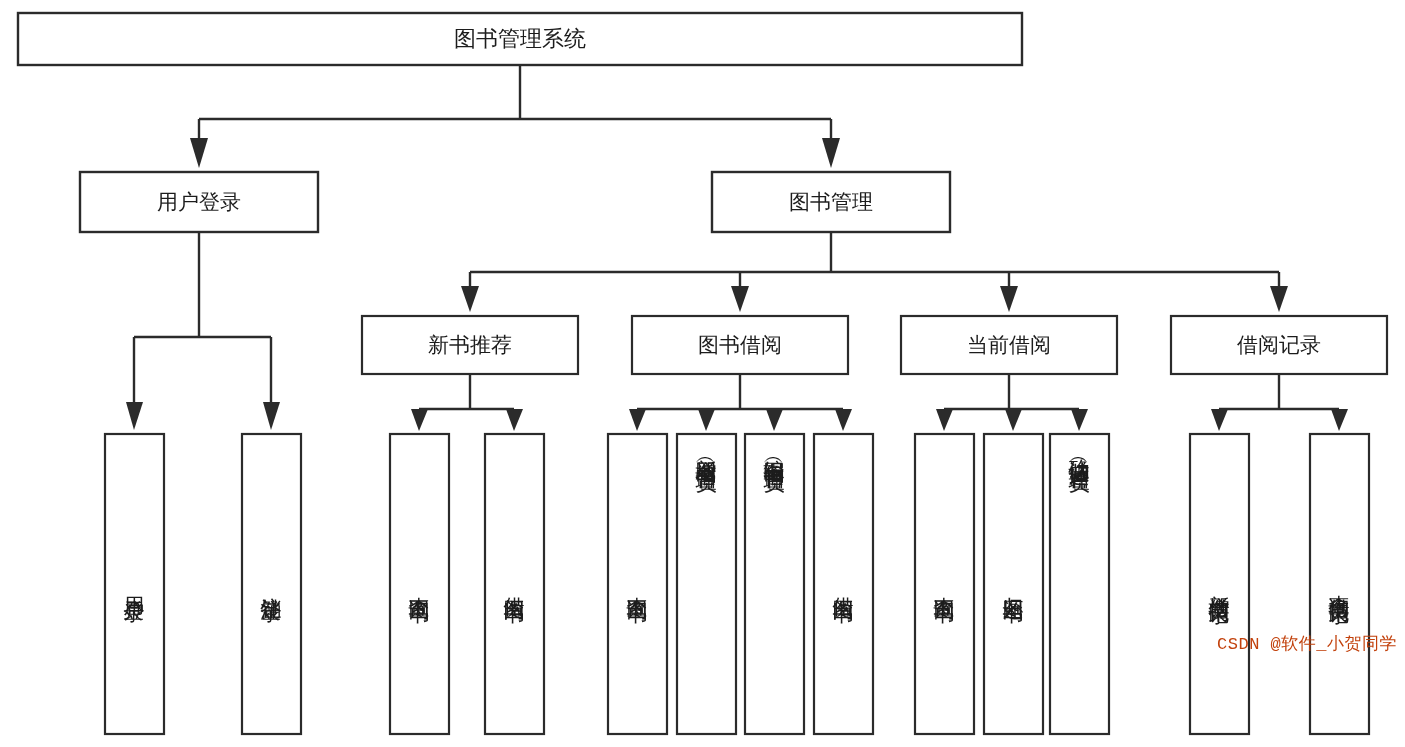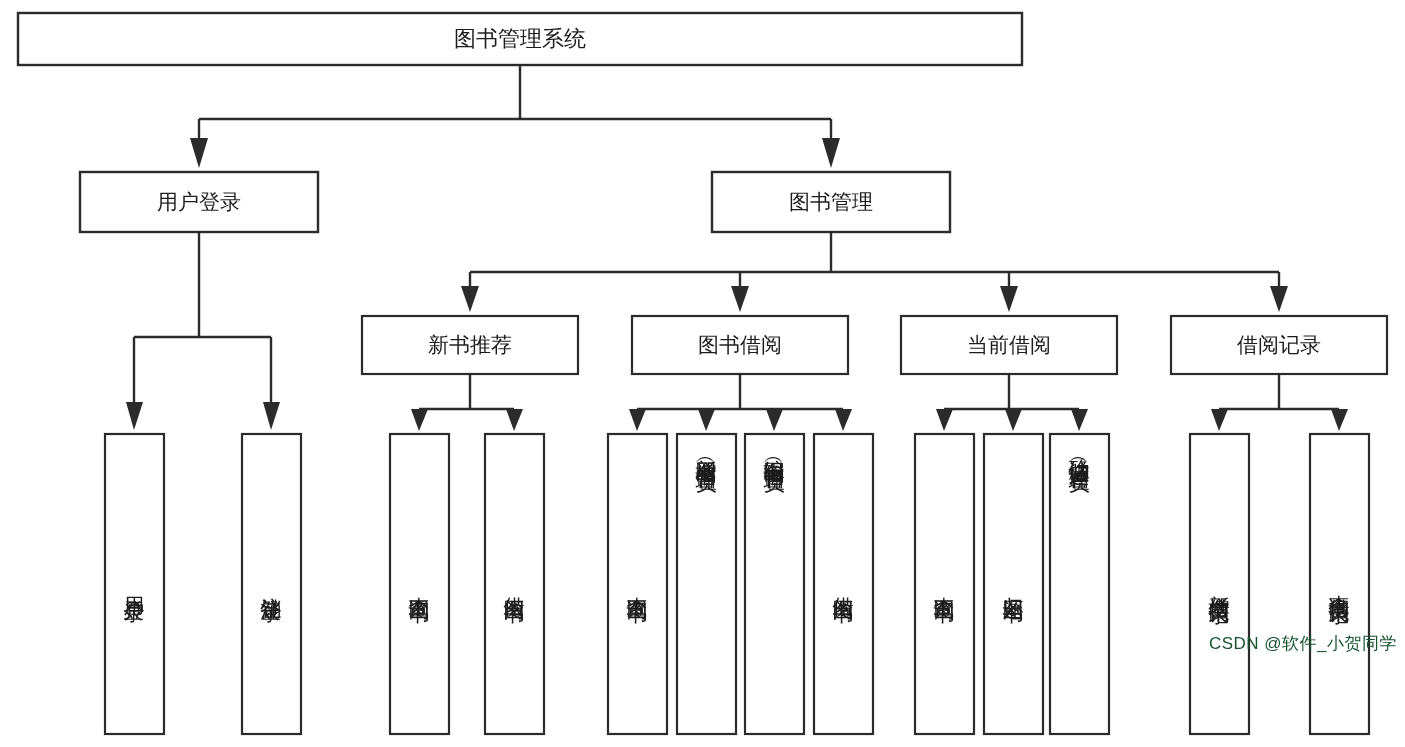--- a/index.html
+++ b/index.html
@@ -76,23 +76,23 @@
     font-size: 21px;
     line-height: 1;
     letter-spacing: 2px;
     color: #1c1c1c;
     white-space: nowrap;
   }
   #watermark {
     position: absolute;
     right: 8px;
     bottom: 6px;
-    font-family: Liberation Sans, sans-serif;
+    font-family: Liberation Mono, monospace;
     font-size: 17px;
-    color: #14532d;
+    color: #c2410c;
     letter-spacing: 0.5px;
     white-space: nowrap;
   }
 </style>
 </head>
 <body>
 
 <div id="diagram-root">
 
   <svg class="flow-canvas" viewBox="0 0 1405 747">

